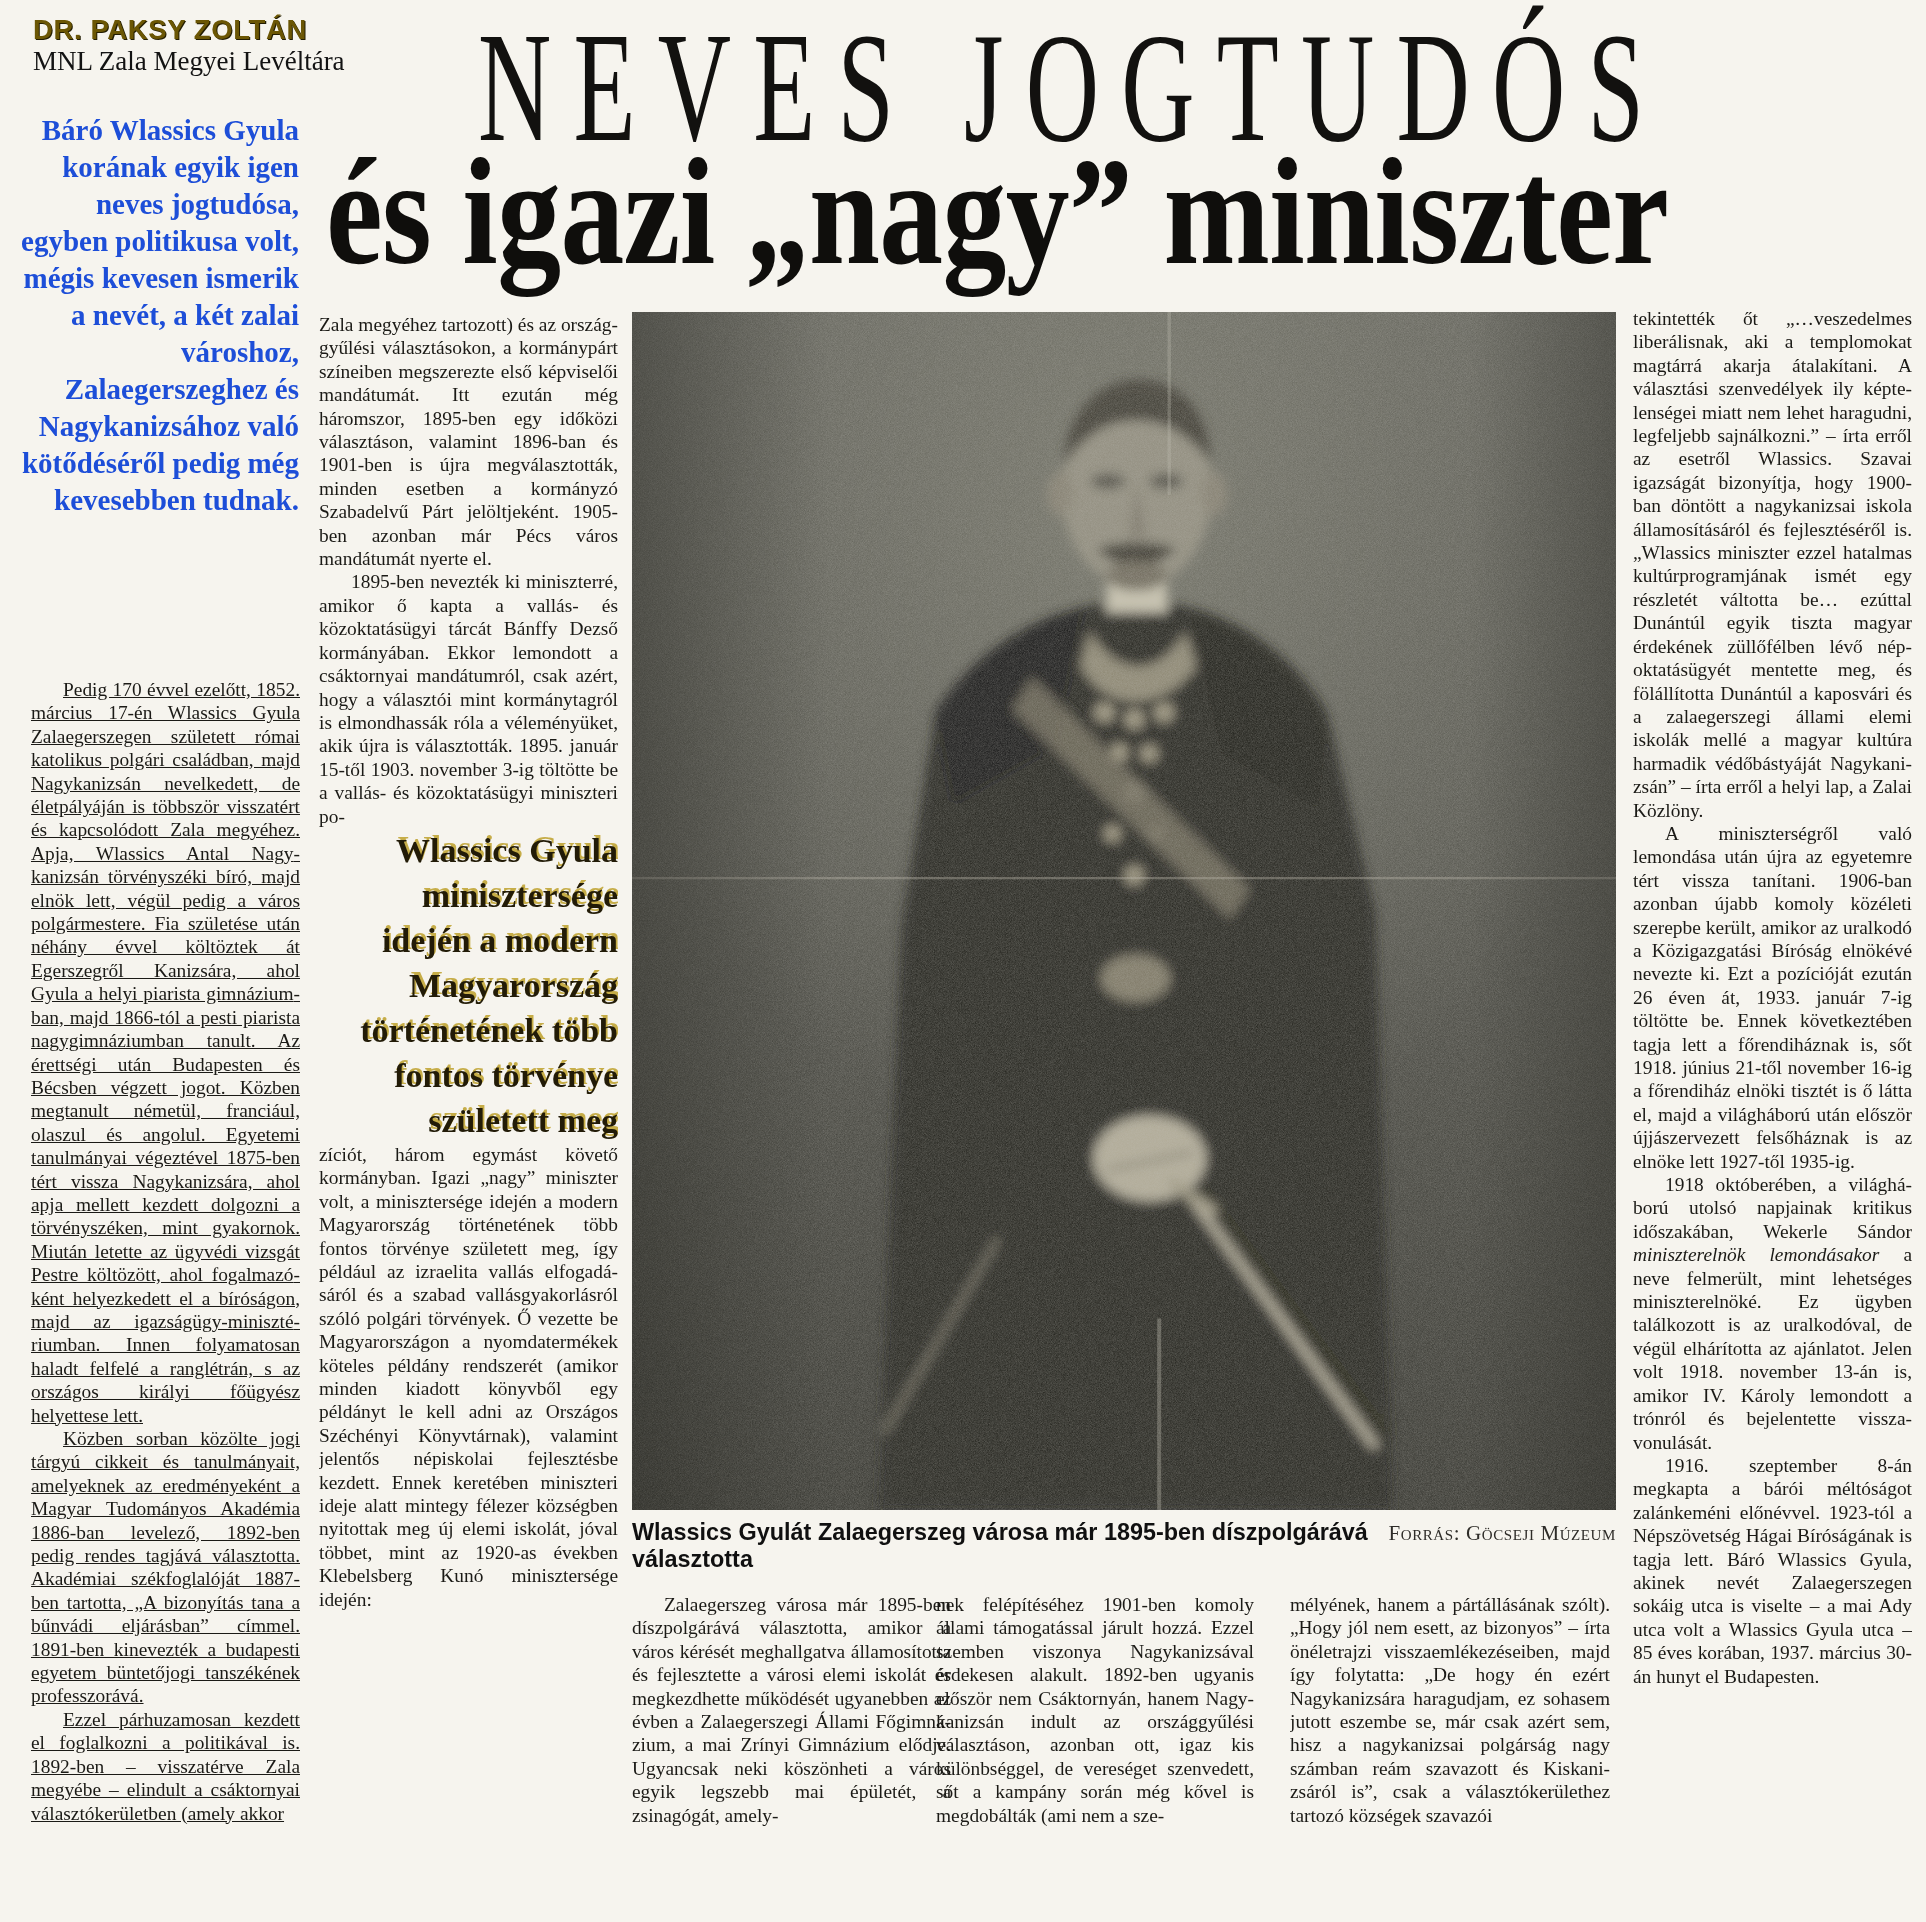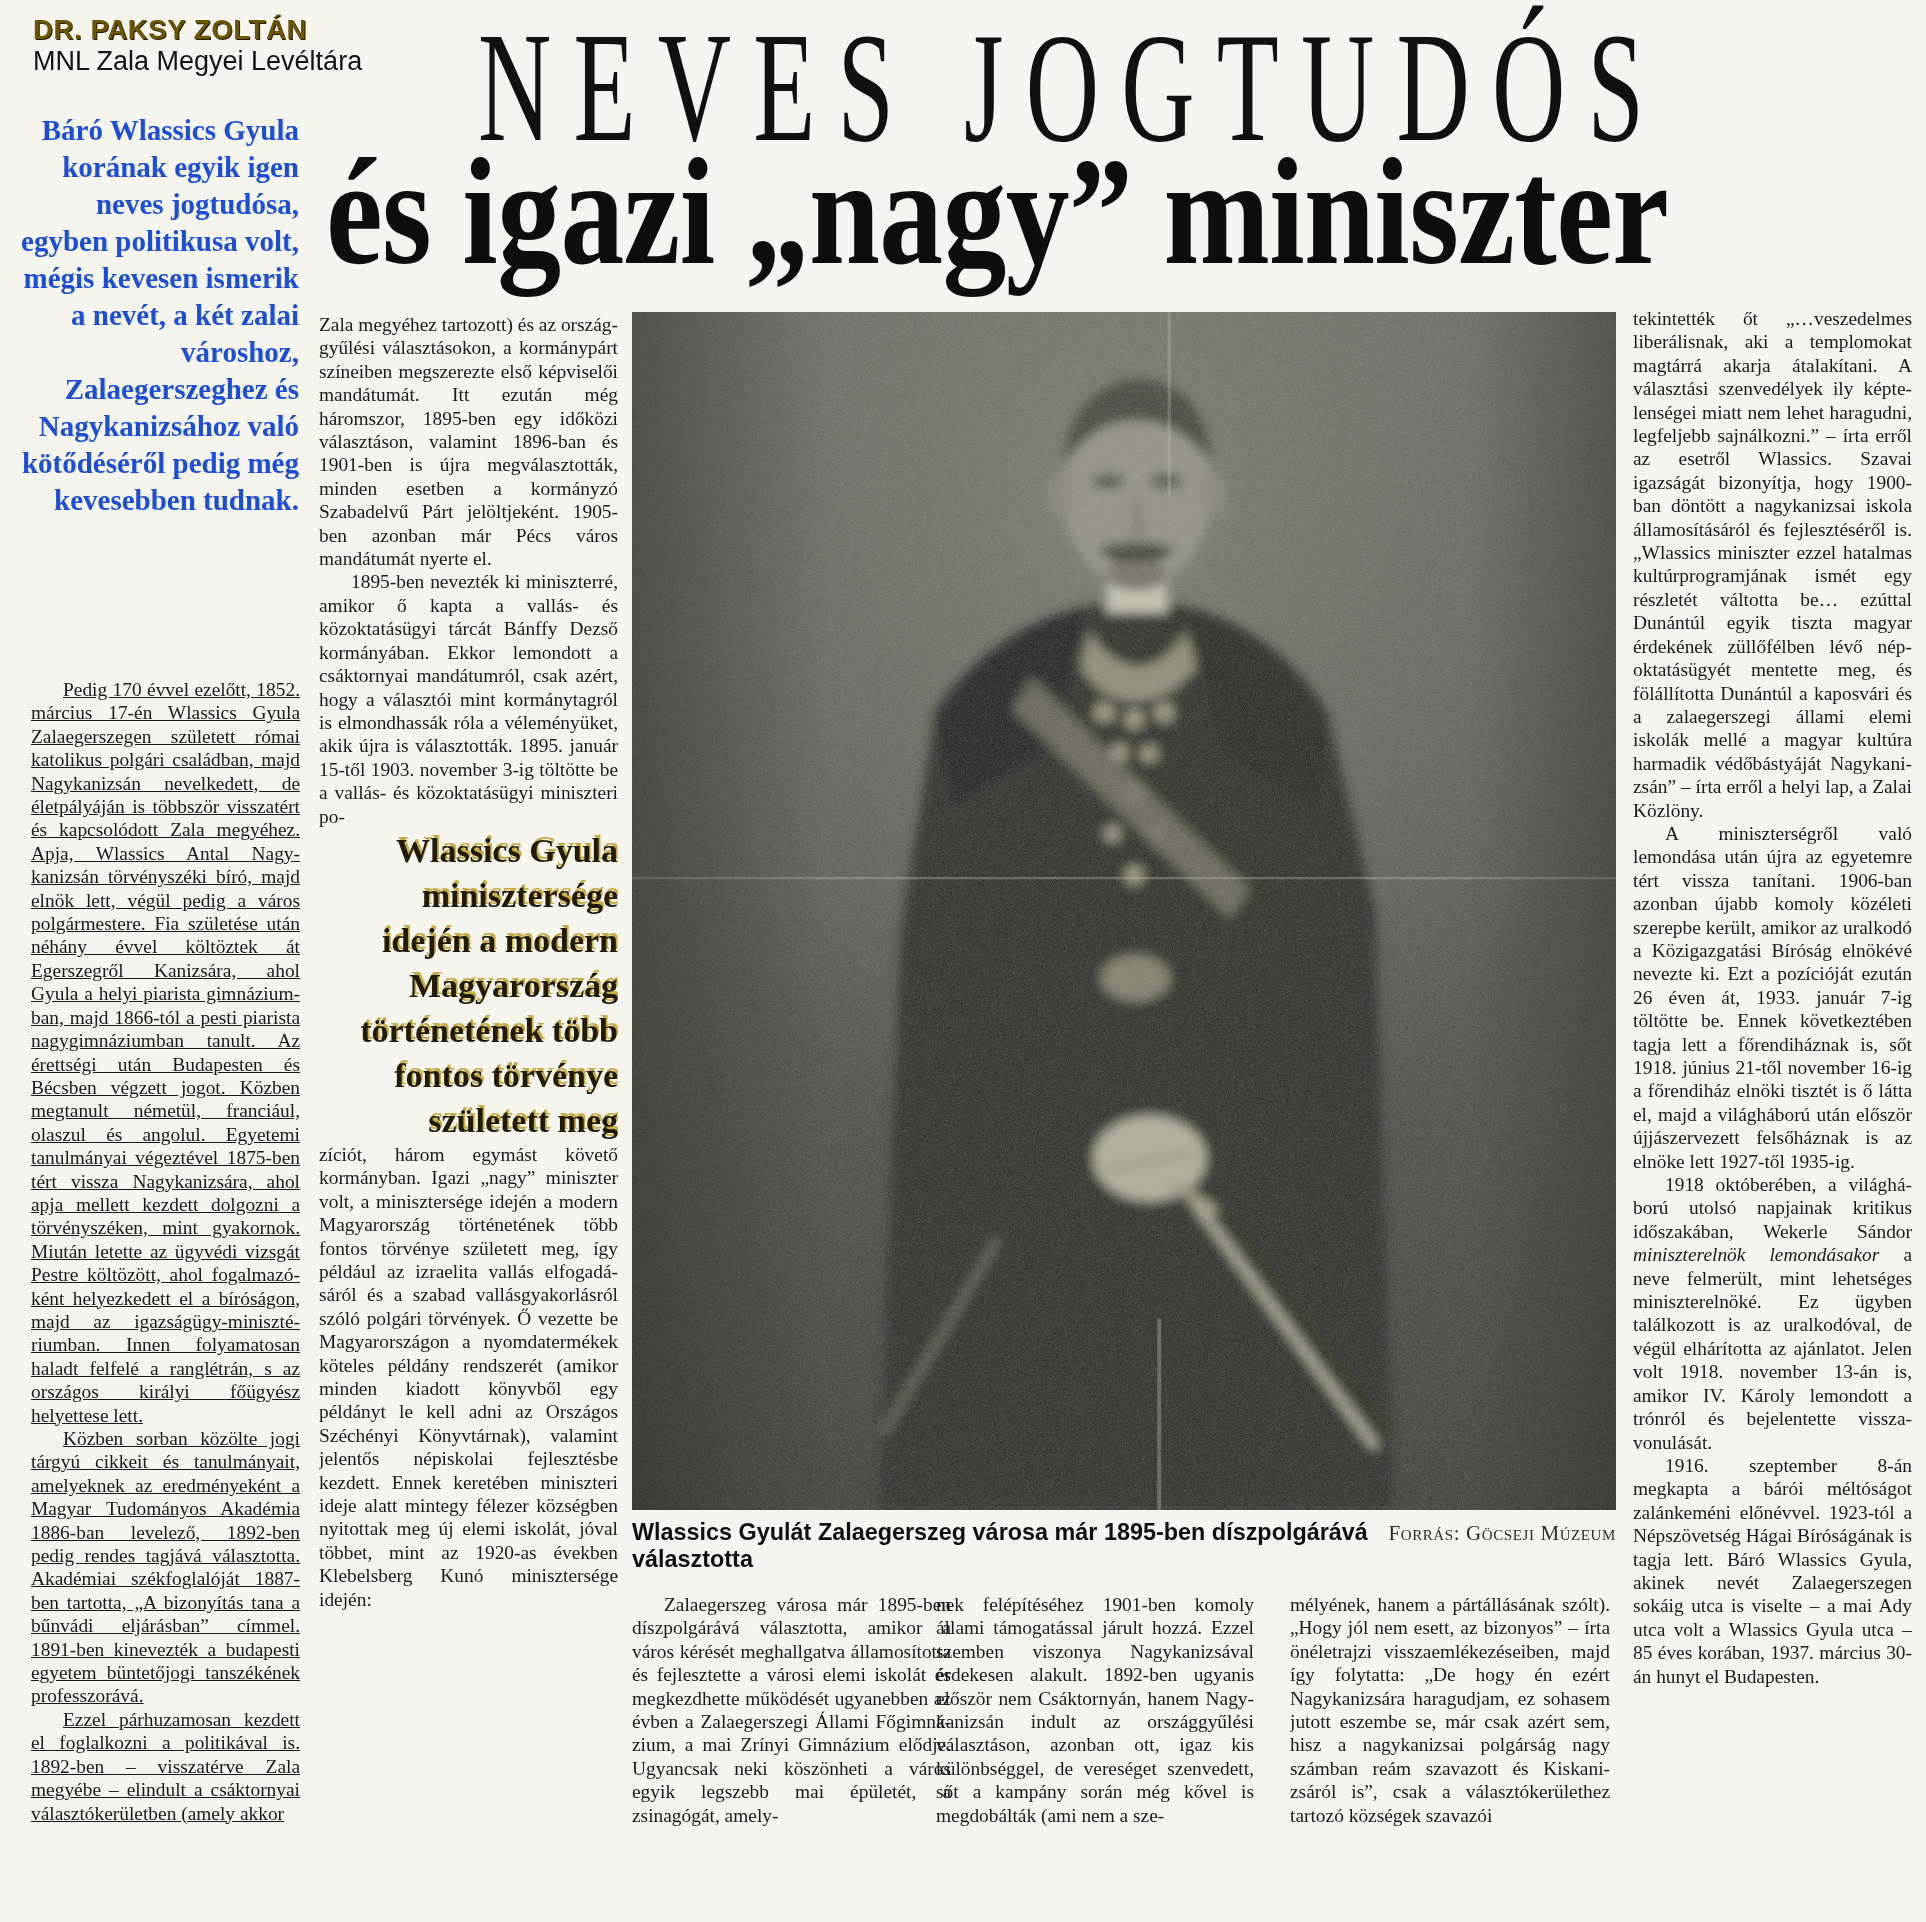--- a/index.html
+++ b/index.html
@@ -2,21 +2,21 @@
 <html lang="hu" style="font-size:9.2px"><head>
 <meta charset="utf-8">
 <style>
   html,body{margin:0;padding:0;background:#9a9a96;}
   .page{position:relative;width:1926px;height:1923px;background:#f6f4ee;
         font-family:"Liberation Serif",serif;color:#171512;overflow:hidden;}
 
   
   .byline{position:absolute;left:33px;top:13.7px;font-family:"Liberation Sans",sans-serif;line-height:1.18;}
   .byline .author{font-size:27.5px;font-weight:bold;color:#6b5604;text-shadow:1.1px 1.1px 0 #221c02;letter-spacing:0.6px;}
-  .byline .affil{font-size:27px;color:#131313;}
+  .byline .affil{font-size:27px;color:#131313;font-family:Liberation Serif, serif;}
 
   
   .hl1{position:absolute;left:478px;top:8px;font-size:156px;line-height:1.02;white-space:nowrap;
        font-weight:400;letter-spacing:.22em;transform:scaleX(.65);transform-origin:left top;color:#12110f;}
   .hl2{position:absolute;left:326px;top:135px;font-size:152px;line-height:1.02;white-space:nowrap;
        font-weight:700;letter-spacing:-.005em;transform:scaleX(.84);transform-origin:left top;color:#0f0e0c;}
 
   
   .lede{position:absolute;left:16px;top:112px;width:283px;font-size:29px;line-height:37px;
         font-weight:700;text-align:right;color:#1d4ed8;}

